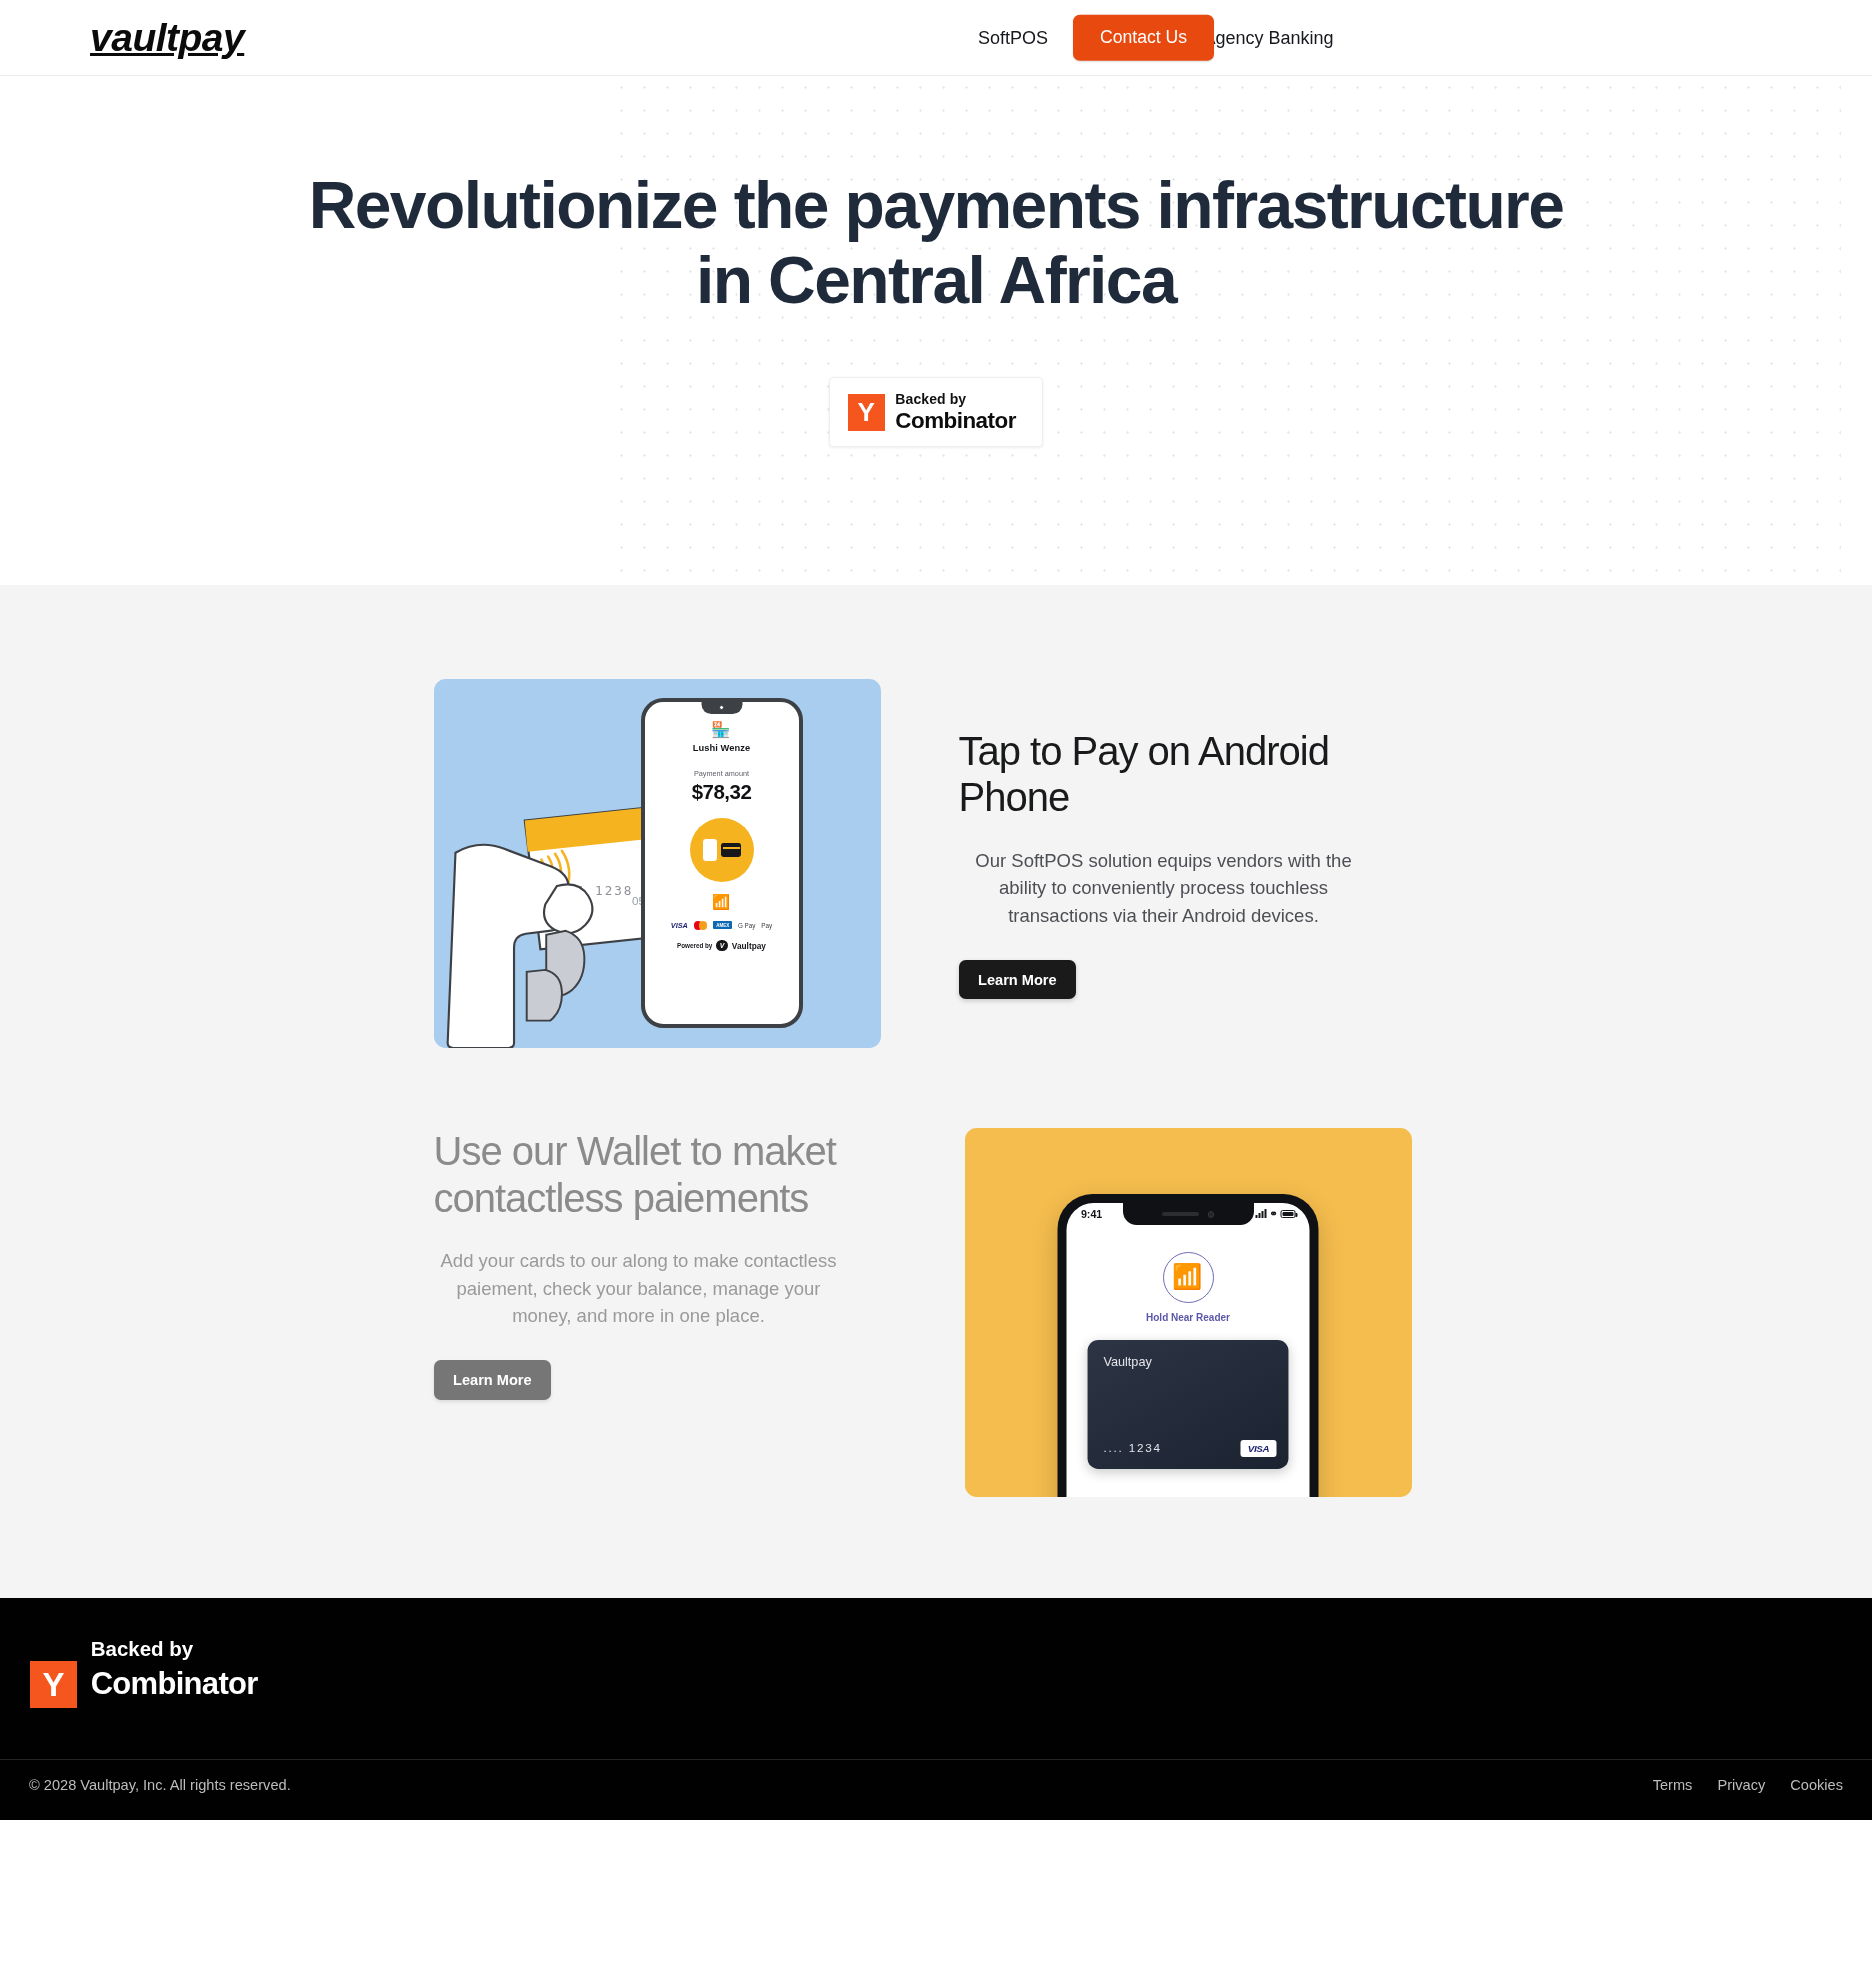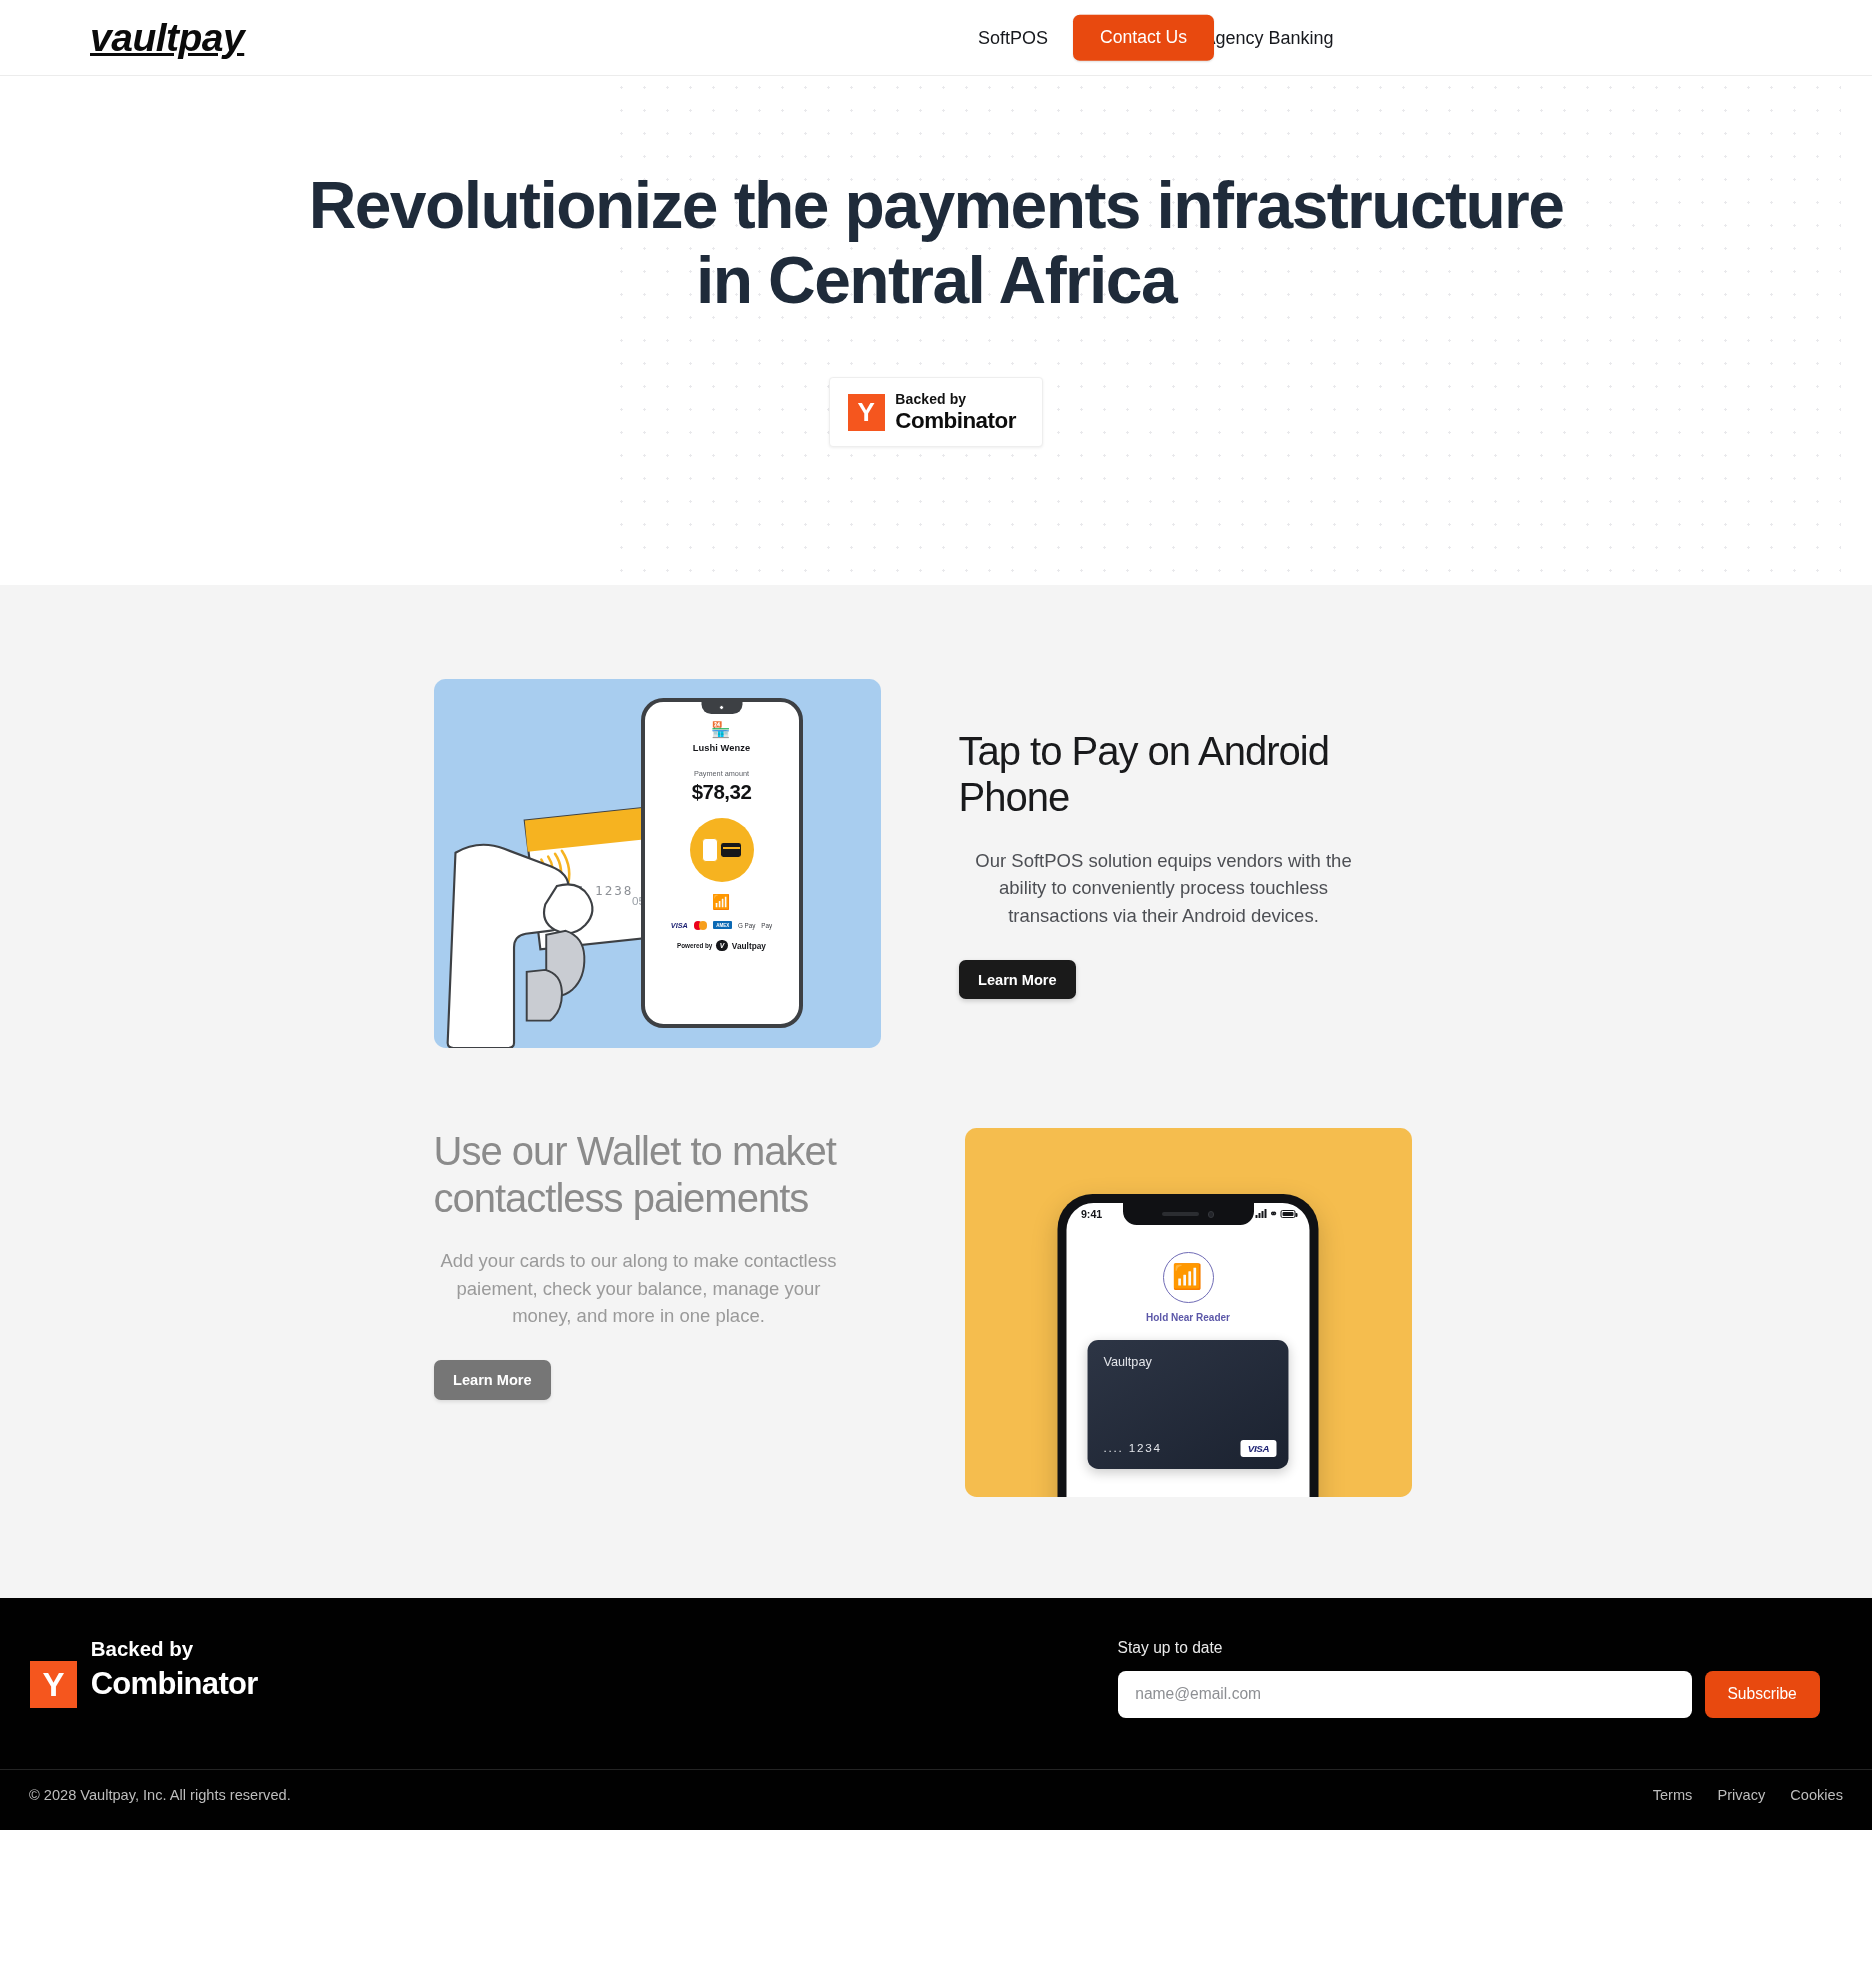--- a/index.html
+++ b/index.html
@@ -517,27 +517,20 @@
   <footer class="footer">
     <div class="footer-top">
       <div class="yc-footer">
         <div class="yc-f-mark">Y</div>
         <div class="yc-f-text">
           <span class="yc-f-backed">Backed by</span>
           <span class="yc-f-comb">Combinator</span>
         </div>
       </div>
 
-      <div class="subscribe-wrap">
-        <div class="stay-label">Stay up to date</div>
-        <div class="sub-row">
-          <input class="email-input" type="email" placeholder="name@email.com" style="">
-          <button class="sub-btn">Subscribe</button>
-        </div>
-      </div>
     </div>
 
     <div class="footer-bottom">
       <span>© 2028 Vaultpay, Inc. All rights reserved.</span>
       <span class="footer-links">
         <a href="#">Terms</a>
         <a href="#">Privacy</a>
         <a href="#">Cookies</a>
       </span>
     </div>

